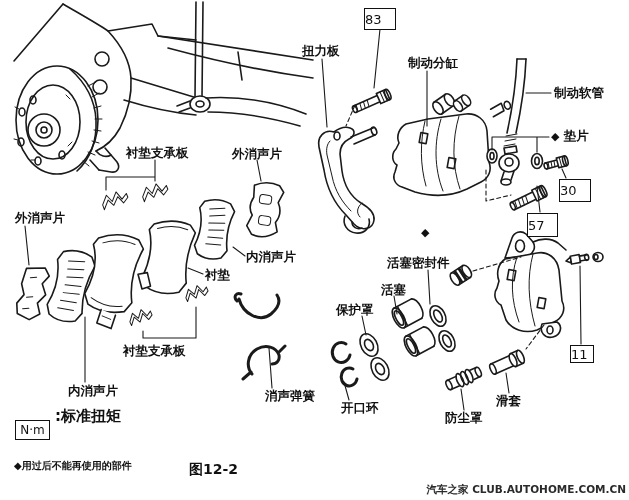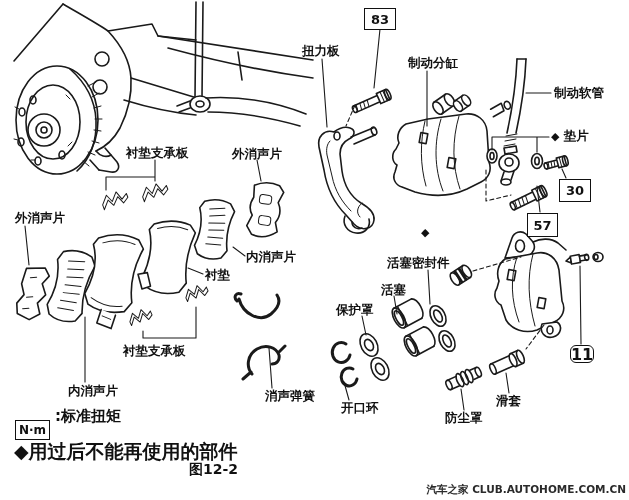--- a/index.html
+++ b/index.html
@@ -9,24 +9,24 @@
   .art path,.art ellipse,.art circle,.art rect,.art line,.art polyline{
       stroke:#1a1a1a;fill:none;stroke-width:1.6;stroke-linecap:round;stroke-linejoin:round;}
   .art .fillw{fill:#ffffff;}
   .art .thin{stroke-width:1;}
   .art .thick{stroke-width:3;}
   .art .leader{stroke-width:1.1;}
   .art .dash{stroke-width:1.1;stroke-dasharray:4 3;}
   .lbl{position:absolute;font-size:12.5px;font-weight:bold;white-space:nowrap;line-height:1.1;}
   .diamond-mark{font-size:11px;}
   .tbox{position:absolute;border:1.6px solid #111;background:#fff;display:flex;
-        align-items:center;justify-content:center;font-size:13px;font-weight:bold;}
-  .tbox.small{font-size:16px;border-radius:6px;}
+        align-items:center;justify-content:flex-start;font-size:13px;font-weight:normal;}
+  .tbox.small{font-size:13px;}
   .nm-box{position:absolute;left:15px;top:420px;width:33px;height:18px;border:1.5px solid #111;
-        display:flex;align-items:center;justify-content:center;font-size:12px;font-weight:bold;}
+        display:flex;align-items:center;justify-content:center;font-size:12px;font-weight:normal;}
   .caption{position:absolute;font-size:14px;font-weight:bold;white-space:nowrap;}
   .watermark{position:absolute;right:3px;top:483px;font-size:10.5px;font-weight:bold;
         color:#2a2a2a;font-family:"DejaVu Sans","DejaVu Sans Mono",sans-serif;white-space:nowrap;}
 </style>
 </head>
 <body>
 
 <div class="stage">
 
 <svg class="art" width="629" height="500" viewBox="0 0 629 500">
@@ -335,19 +335,19 @@
       <span>57</span>
     </div>
 <div class="tbox small" style="left:570px;top:345px;width:22px;height:16px">
       <span>11</span>
     </div>
 
 <div class="nm-box">
       <span>N·m</span>
     </div>
 <div class="lbl" style="left:55px;top:408px;font-size:15px">:标准扭矩</div>
-<div class="lbl" style="left:14px;top:441px;font-size:19px">◆用过后不能再使用的部件</div>
+<div class="lbl" style="left:14px;top:460px;font-size:10px">◆用过后不能再使用的部件</div>
 
 <div class="caption" style="left:189px;top:461px">图12-2</div>
 
 <div class="watermark">汽车之家 CLUB.AUTOHOME.COM.CN</div>
 
 </div>
 
 </body></html>

